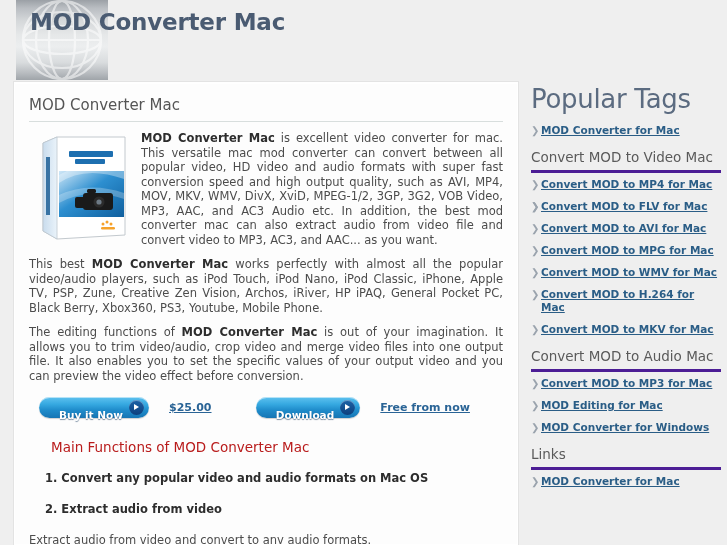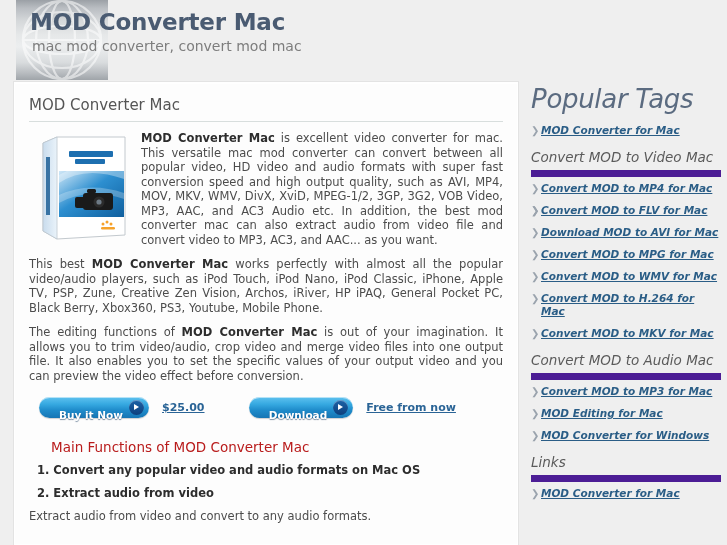--- a/index.html
+++ b/index.html
@@ -62,21 +62,20 @@
     box-shadow: 0 0 0 1px #e3e3e3;
     padding: 10px 14px 0 14px;
     overflow: hidden;
   }
   #sidebar {
     position: absolute;
     left: 531px; top: 0;
     width: 190px;
     height: 463px;
     overflow: hidden;
-    font-style: italic;
   }
 
   
   h1.page-title {
     margin: 2px 0 0 0;
     padding: 0 0 7px 0;
     font-size: 15px;
     font-weight: normal;
     color: #555555;
     border-bottom: 1px solid #d8dedd;
@@ -137,40 +136,40 @@
   .btn .play::after {
     content: "";
     position: absolute;
     left: 5px; top: 4px;
     border-left: 5px solid #ffffff;
     border-top: 3.5px solid transparent;
     border-bottom: 3.5px solid transparent;
   }
   .pricelink {
     display: inline-block;
-    margin: 0 0 0 8px;
+    margin: 0 0 0 15px;
     font-size: 11px;
     font-weight: bold;
     color: #2a6496;
     text-decoration: underline;
     vertical-align: middle;
     cursor: pointer;
   }
   .btn-gap { display: inline-block; width: 34px; }
 
   
   h2.sec-title {
     margin: 16px 0 6px 16px;
     padding: 0 0 0 6px;
     font-size: 13.5px;
     font-weight: normal;
     color: #b91c1c;
   }
   .func-h {
-    margin: 8px;
+    margin: 16px;
     padding: 0;
     font-size: 11.5px;
     font-weight: bold;
     color: #2d2d2d;
     line-height: 15px;
   }
   .func-p {
     margin: 0 0 1px 0;
     padding: 0;
     font-size: 11.5px;
@@ -186,21 +185,21 @@
     font-weight: normal;
     color: #5b6b80;
     letter-spacing: -0.3px;
   }
   .side-h {
     margin: 12px 0 2px 0;
     padding: 0 0 5px 0;
     font-size: 13.5px;
     font-weight: normal;
     color: #5a5a5a;
-    border-bottom: 7px solid #4c1d95;
+    border-bottom: 3px solid #4c1d95;
   }
   ul.side-list {
     list-style: none;
     margin: 5px 0 0 0;
     padding: 0;
   }
   ul.side-list li {
     position: relative;
     margin: 0 0 9px 0;
     padding: 0 0 0 10px;
@@ -231,21 +230,20 @@
         <circle cx="46" cy="40" r="39"></circle>
         <ellipse cx="46" cy="40" rx="13" ry="39"></ellipse>
         <ellipse cx="46" cy="40" rx="26" ry="39"></ellipse>
         <line x1="7" y1="40" x2="85" y2="40"></line>
         <ellipse cx="46" cy="40" rx="39" ry="14"></ellipse>
         <ellipse cx="46" cy="40" rx="39" ry="28"></ellipse>
       </g>
     </svg>
   </div>
   <div id="site-title">MOD Converter Mac</div>
-  <div id="site-tagline">mac mod converter, convert mod mac</div>
 </div>
 
 <div id="wrap">
 
   <div id="content">
 
     <h1 class="page-title">MOD Converter Mac</h1>
 
     <div class="clearfix">
       <div class="prod-img">
@@ -328,21 +326,21 @@
         <span class="chev">❯</span>
         <a>MOD Converter for Mac</a>
       </li>
     </ul>
     <div id="side-sections">
         <div class="side-h">Convert MOD to Video Mac</div>
         <ul class="side-list">
           <li><span class="chev">❯</span><a>Convert MOD to MP4 for Mac</a></li>
           <li><span class="chev">❯</span></li>
           <li><span class="chev">❯</span><a>Convert MOD to FLV for Mac</a></li>
-          <li><span class="chev">❯</span><a>Download MOD to AVI for Mac</a></li>
+          <li><span class="chev">❯</span><a>Convert MOD to AVI for Mac</a></li>
           <li><span class="chev">❯</span><a>Convert MOD to MPG for Mac</a></li>
           <li><span class="chev">❯</span><a>Convert MOD to WMV for Mac</a></li>
           <li><span class="chev">❯</span><a>Convert MOD to H.264 for Mac</a></li>
           <li><span class="chev">❯</span><a>Convert MOD to MKV for Mac</a></li>
         </ul>
         <div class="side-h">Convert MOD to Audio Mac</div>
         <ul class="side-list">
           <li><span class="chev">❯</span><a>Convert MOD to MP3 for Mac</a></li>
         </ul>
         <ul class="side-list">

